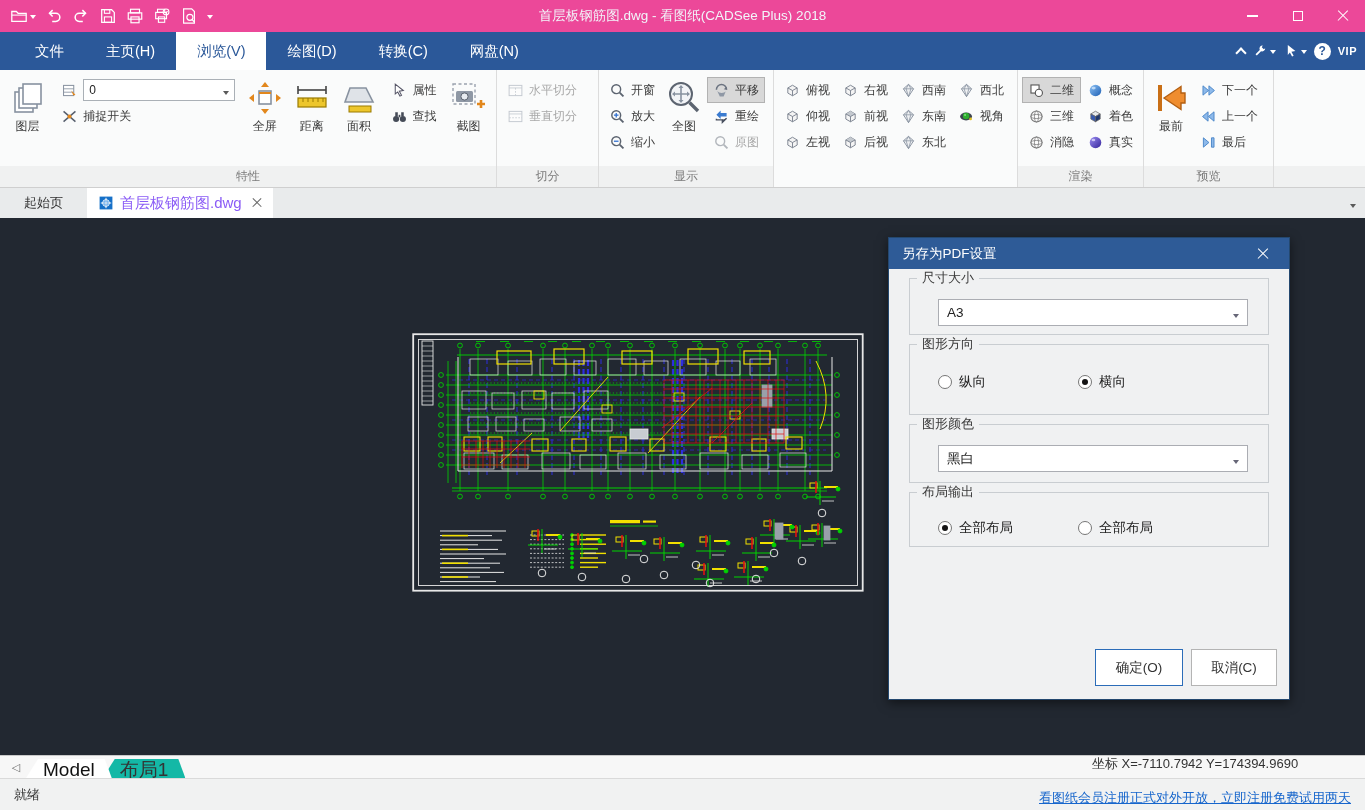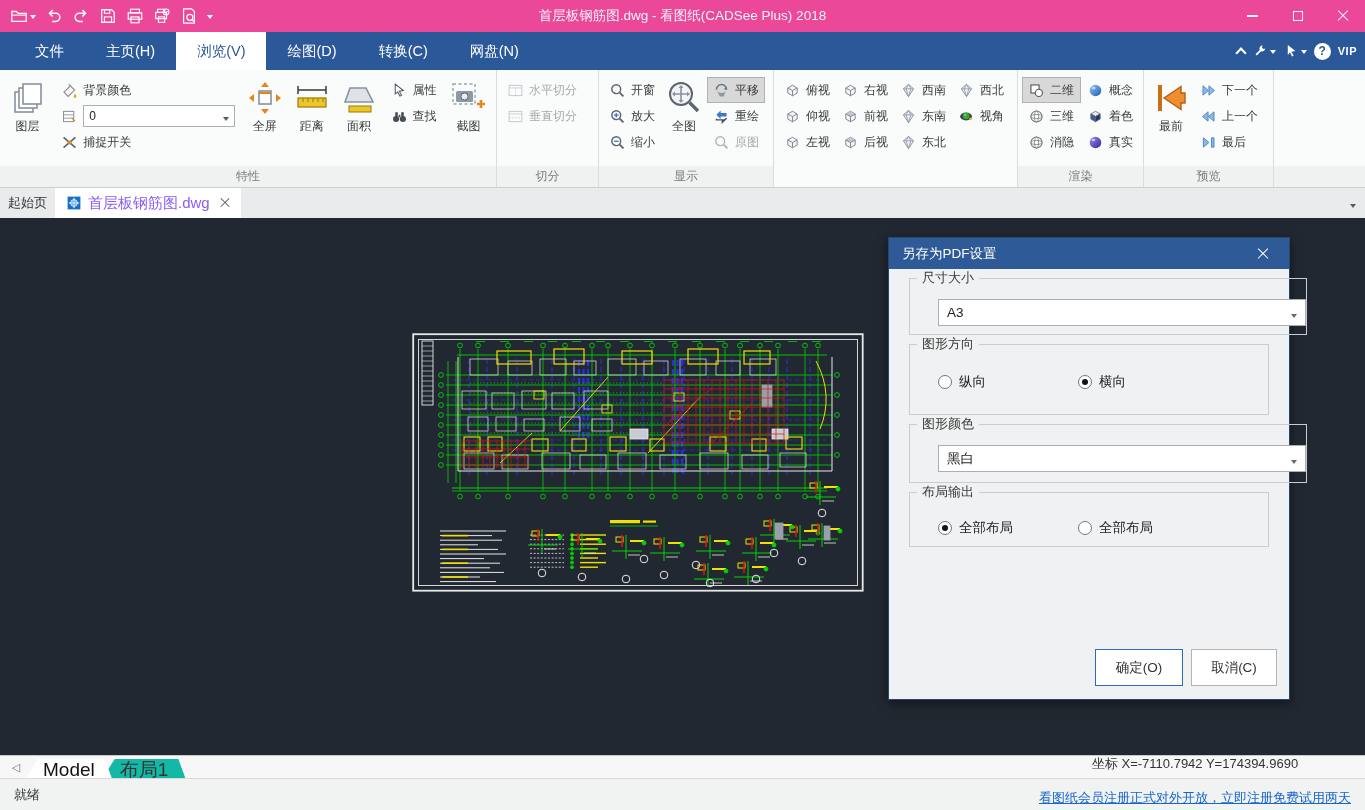--- a/index.html
+++ b/index.html
@@ -44,21 +44,21 @@
   .bigbtn{width:50px;display:flex;flex-direction:column;align-items:center;gap:2px;font-size:12px;color:#3a3a3a;padding-top:3px;}
   .ic32{width:36px;height:36px;display:block;}
   .ic16{width:17px;height:17px;flex:0 0 17px;display:block;}
   .rcombo{width:152px;height:22px;background:#fff;border:1px solid #aab0b6;display:flex;align-items:center;font-size:12px;color:#222;padding-left:5px;position:relative;}
   .rcombo .caret-dn{position:absolute;right:5px;top:7px;}
   .vpgrid{display:grid;grid-template-columns:repeat(4,58px);grid-auto-rows:26px;align-items:center;}
   .rngrid{display:grid;grid-template-columns:repeat(2,59px);grid-auto-rows:26px;align-items:center;}
 
   
   .doctabs{height:30px;background:#e9ebec;display:flex;align-items:stretch;position:relative;}
-  .starttab{padding:0 8px;display:flex;align-items:center;font-size:13px;color:#333;}
+  .starttab{padding:0 24px;display:flex;align-items:center;font-size:13px;color:#333;}
   .doctab{background:#fff;display:flex;align-items:center;padding:0 11px;gap:6px;font-size:15px;color:#8b5cf6;}
   .tab-x{position:relative;width:10px;height:10px;margin-left:4px;}
   .tab-x::before,.tab-x::after{content:"";position:absolute;left:-1px;top:4.4px;width:12px;height:1.2px;background:#666;}
   .tab-x::before{transform:rotate(45deg);} .tab-x::after{transform:rotate(-45deg);}
   .doctabs-caret{position:absolute;right:9px;top:12px;}
 
   
   .canvas{position:relative;height:537px;background:#222831;}
   #cad{position:absolute;left:412px;top:115px;}
 
@@ -66,21 +66,21 @@
   .dialog{position:absolute;left:888px;top:19px;width:402px;height:463px;background:#f0f1f2;border:1px solid #24486f;box-shadow:0 3px 10px rgba(0,0,0,.5);}
   .dlg-header{height:31px;background:#2e5b97;display:flex;align-items:center;padding:0 13px;color:#fff;font-size:13.5px;}
   .dlg-close{margin-left:auto;width:26px;height:26px;display:flex;align-items:center;justify-content:center;}
   .dlg-close .glyph-x::before,.dlg-close .glyph-x::after{height:1.3px;}
   .dialog fieldset{border:1px solid #c9cdd1;margin:0 20px;padding:0;}
   .dialog legend{font-size:13px;color:#3a3a3a;padding:0 5px;margin-left:7px;}
   .fs-size{margin-top:16px;height:66px;}
   .fs-orient{margin-top:14px;height:80px;}
   .fs-color{margin-top:13px;height:68px;}
   .fs-layout{margin-top:13px;height:64px;}
-  .dcombo{margin:12px 0 0 28px;width:368px;height:27px;background:#fff;border:1px solid #abadb3;display:flex;align-items:center;padding-left:8px;font-size:13.5px;color:#222;position:relative;}
+  .dcombo{margin:12px 0 0 28px;width:310px;height:27px;background:#fff;border:1px solid #abadb3;display:flex;align-items:center;padding-left:8px;font-size:13.5px;color:#222;position:relative;}
   .dcombo .caret-dn{position:absolute;right:8px;top:10px;border-top-color:#667;}
   .radio-row{display:flex;padding:20px 0 0 28px;}
   .radio-item{display:flex;align-items:center;gap:7px;font-size:13.5px;color:#222;width:140px;}
   .radio{width:14px;height:14px;border:1px solid #767676;border-radius:50%;background:#fff;position:relative;flex:0 0 14px;}
   .radio.checked::after{content:"";position:absolute;left:3px;top:3px;width:6px;height:6px;border-radius:50%;background:#141414;}
   .dlg-buttons{position:absolute;right:12px;bottom:13px;display:flex;gap:8px;}
   .btn{height:37px;background:#fff;border:1px solid #b4b4b4;font-size:13.5px;color:#333;display:flex;align-items:center;justify-content:center;}
   .btn-ok{width:88px;border:1px solid #2b6cb8;}
   .btn-cancel{width:86px;}
 
@@ -377,26 +377,20 @@
 <div class="ribbon">
 
   <div class="rgroup" style="width:497px">
     <div class="bigbtn">
       <svg class="ic32">
           <use href="#s-layers"></use>
         </svg>
       <span>图层</span>
     </div>
     <div class="col" style="width:188px;margin-left:4px">
-      <div class="srow">
-        <svg class="ic16">
-            <use href="#s-paint"></use>
-          </svg>
-        <span>背景颜色</span>
-      </div>
       <div class="srow">
         <svg class="ic16">
             <use href="#s-minilayer"></use>
           </svg>
         <span class="rcombo">
             <span>0</span>
             <span class="caret-dn gray"></span>
           </span>
       </div>
       <div class="srow">

